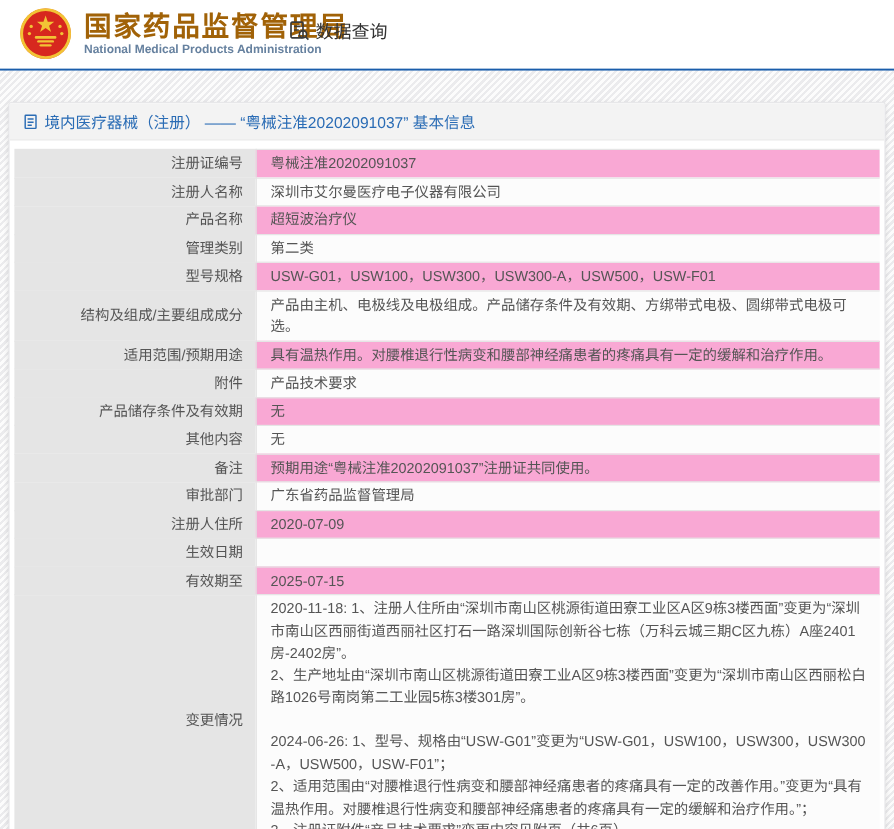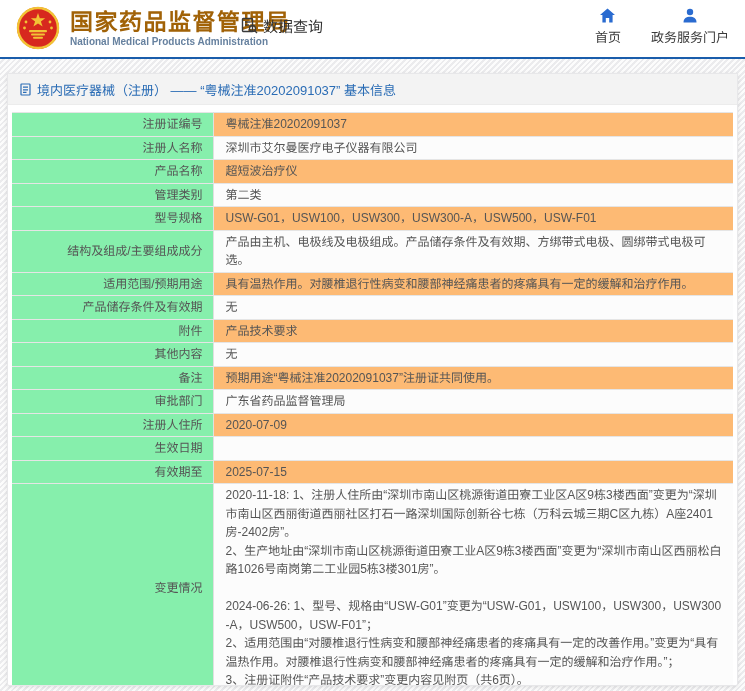--- a/index.html
+++ b/index.html
@@ -14,36 +14,36 @@
   .logo-group { position:absolute; left:16px; top:6px; display:flex; align-items:center; gap:10px; cursor:pointer; }
   .logo-text .cn { font-size:23px; font-weight:bold; color:#a16207; letter-spacing:1.5px; line-height:24px; }
   .logo-text .en { font-size:10px; color:#66819f; margin-top:2px;font-weight:bold; }
   .nav-data-query { position:absolute; left:241px; top:15px; display:flex; align-items:center; gap:5px;
     font-size:15px; color:#333; cursor:pointer; }
   .header-right { position:absolute; right:16px; top:8px; display:flex; gap:30px; }
   .header-nav-item { display:flex; flex-direction:column; align-items:center; gap:4px;
     font-size:13px; color:#3a3a3a; cursor:pointer; }
   .header-divider { height:2px; background:#1a5dab; }
   
-  .main-area { height:632px; padding-top:14px;
+  .main-area { height:632px; padding-top:26px;
     background:#f4f4f5;
     background-image:repeating-linear-gradient(135deg, rgba(255,255,255,.75) 0 2px, rgba(228,228,231,.55) 2px 4px);
   }
   .content-panel { margin:0 7px; height:613px; overflow:hidden; background:#fff;
     border:1px solid #e7e7e9; border-radius:2px; box-shadow:0 1px 4px rgba(0,0,0,.10); }
   .panel-title-bar { height:31px; background:#f3f3f3; display:flex; align-items:center; gap:6px;
     padding:0 12px; border-bottom:1px solid #ececec; }
   .panel-title-text { color:#2a6cb5; font-size:13px; }
   
   .info-table { width:calc(100% - 8px); margin:7px 4px 0 4px; border-collapse:collapse; table-layout:fixed; }
   .info-table td { border-top:1px solid #e5e5e5; border-bottom:1px solid #e5e5e5;
     font-size:12px; line-height:18.5px; color:#555; vertical-align:middle; }
-  .label-cell { width:201px; text-align:right; padding:2px 10px 2px 4px; background:#86efac;
+  .label-cell { width:201px; text-align:right; padding:2px 10px 2px 4px; background:#e5e5e5;
     border-right:1px solid #e0e0e0; }
-  .value-cell { padding:2px 10px 2px 12px; background:#fdba74; white-space:pre-line; word-break:break-all; }
+  .value-cell { padding:2px 10px 2px 12px; background:#f9a8d4; white-space:pre-line; word-break:break-all; }
   .info-table tr:nth-child(even) .value-cell { background:#fcfcfc; }
   svg { display:block; }
 </style>
 </head>
 <body>
 
 <div class="site-header">
   <div class="logo-group">
     <span>
       <svg width="44" height="44" viewBox="0 0 44 44">
@@ -71,39 +71,20 @@
         <rect x="1.5" y="1.5" width="10" height="13" rx="1"></rect>
         <line x1="4" y1="5" x2="9.5" y2="5"></line>
         <line x1="4" y1="8" x2="8" y2="8"></line>
         <circle cx="11.5" cy="11.5" r="3"></circle>
         <line x1="13.7" y1="13.7" x2="16" y2="16"></line>
       </svg>
     </span>
     <span>数据查询</span>
   </div>
 
-  <div class="header-right">
-    <div class="header-nav-item">
-      <span>
-        <svg width="17" height="15" viewBox="0 0 17 15">
-          <path d="M8.5 0.5 L16 7 H13.6 V14.5 H10.2 V10 H6.8 V14.5 H3.4 V7 H1 Z" fill="#2a6bd0"></path>
-        </svg>
-      </span>
-      <span>首页</span>
-    </div>
-    <div class="header-nav-item">
-      <span>
-        <svg width="16" height="15" viewBox="0 0 16 15">
-          <circle cx="8" cy="4" r="3.2" fill="#2a6bd0"></circle>
-          <path d="M1.5 14.5 C1.5 10.5 4.3 8.8 8 8.8 S14.5 10.5 14.5 14.5 Z" fill="#2a6bd0"></path>
-        </svg>
-      </span>
-      <span>政务服务门户</span>
-    </div>
-  </div>
 </div>
 
 <div class="header-divider"></div>
 
 <div class="main-area">
   <div class="content-panel">
     <div class="panel-title-bar">
       <span>
         <svg width="11" height="13" viewBox="0 0 11 13" fill="none" stroke="#2a6cb5" stroke-width="1.2">
           <rect x="1" y="1" width="9" height="11" rx="0.5"></rect>
@@ -143,26 +124,26 @@
           </tr>
           <tr>
             <td class="label-cell">结构及组成/主要组成成分</td>
             <td class="value-cell">产品由主机、电极线及电极组成。产品储存条件及有效期、方绑带式电极、圆绑带式电极可选。</td>
           </tr>
           <tr>
             <td class="label-cell">适用范围/预期用途</td>
             <td class="value-cell">具有温热作用。对腰椎退行性病变和腰部神经痛患者的疼痛具有一定的缓解和治疗作用。</td>
           </tr>
           <tr>
+            <td class="label-cell">附件</td>
+            <td class="value-cell">产品技术要求</td>
+          </tr>
+          <tr>
             <td class="label-cell">产品储存条件及有效期</td>
             <td class="value-cell">无</td>
-          </tr>
-          <tr>
-            <td class="label-cell">附件</td>
-            <td class="value-cell">产品技术要求</td>
           </tr>
           <tr>
             <td class="label-cell">其他内容</td>
             <td class="value-cell">无</td>
           </tr>
           <tr>
             <td class="label-cell">备注</td>
             <td class="value-cell">预期用途“粤械注准20202091037”注册证共同使用。</td>
           </tr>
           <tr>

